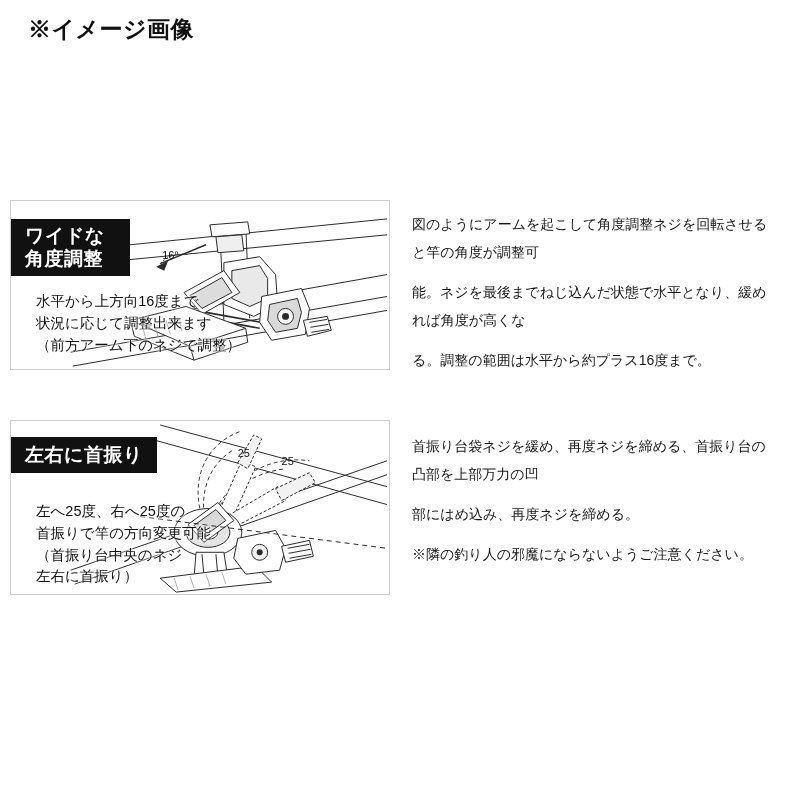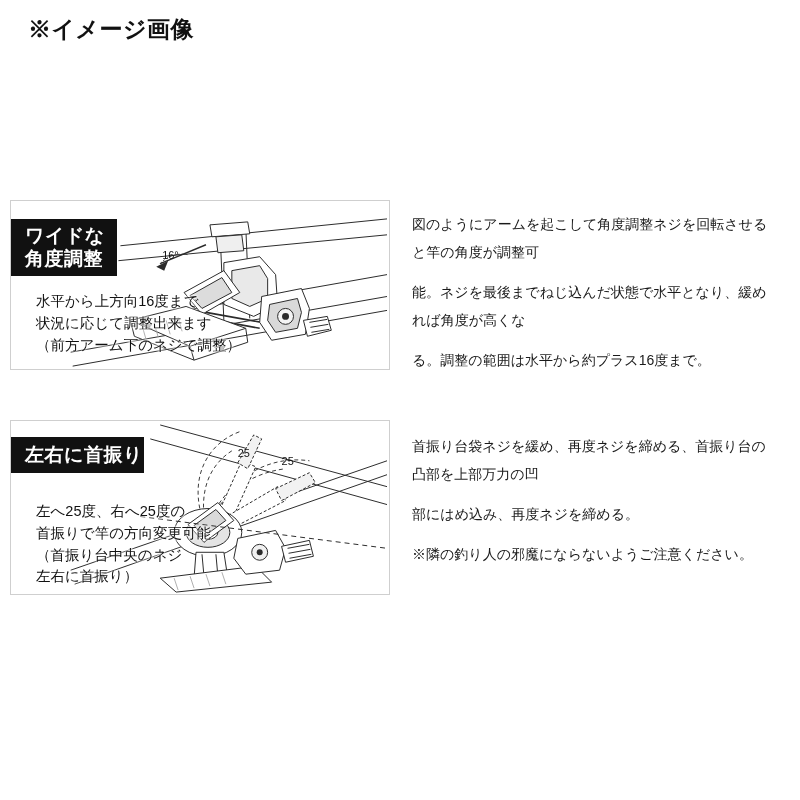--- a/index.html
+++ b/index.html
@@ -51,29 +51,29 @@
   
   .heading {
     position: absolute;
     left: 0;
     top: 18px;
     background: #111111;
     color: #ffffff;
     font-size: 19px;
     font-weight: 700;
     line-height: 1.22;
-    padding: 5px 12px 6px 14px;
+    padding: 5px 25px 6px 14px;
     letter-spacing: 0.5px;
     white-space: pre-line;
     z-index: 3;
   }
   .panel-2 .heading {
     top: 16px;
     font-size: 19px;
-    padding: 6px 1px 7px 14px;
+    padding: 6px 14px 7px 14px;
   }
 
   .caption {
     position: absolute;
     left: 14px;
     font-size: 14.5px;
     line-height: 1.5;
     color: #111;
     white-space: pre-line;
     z-index: 3;

